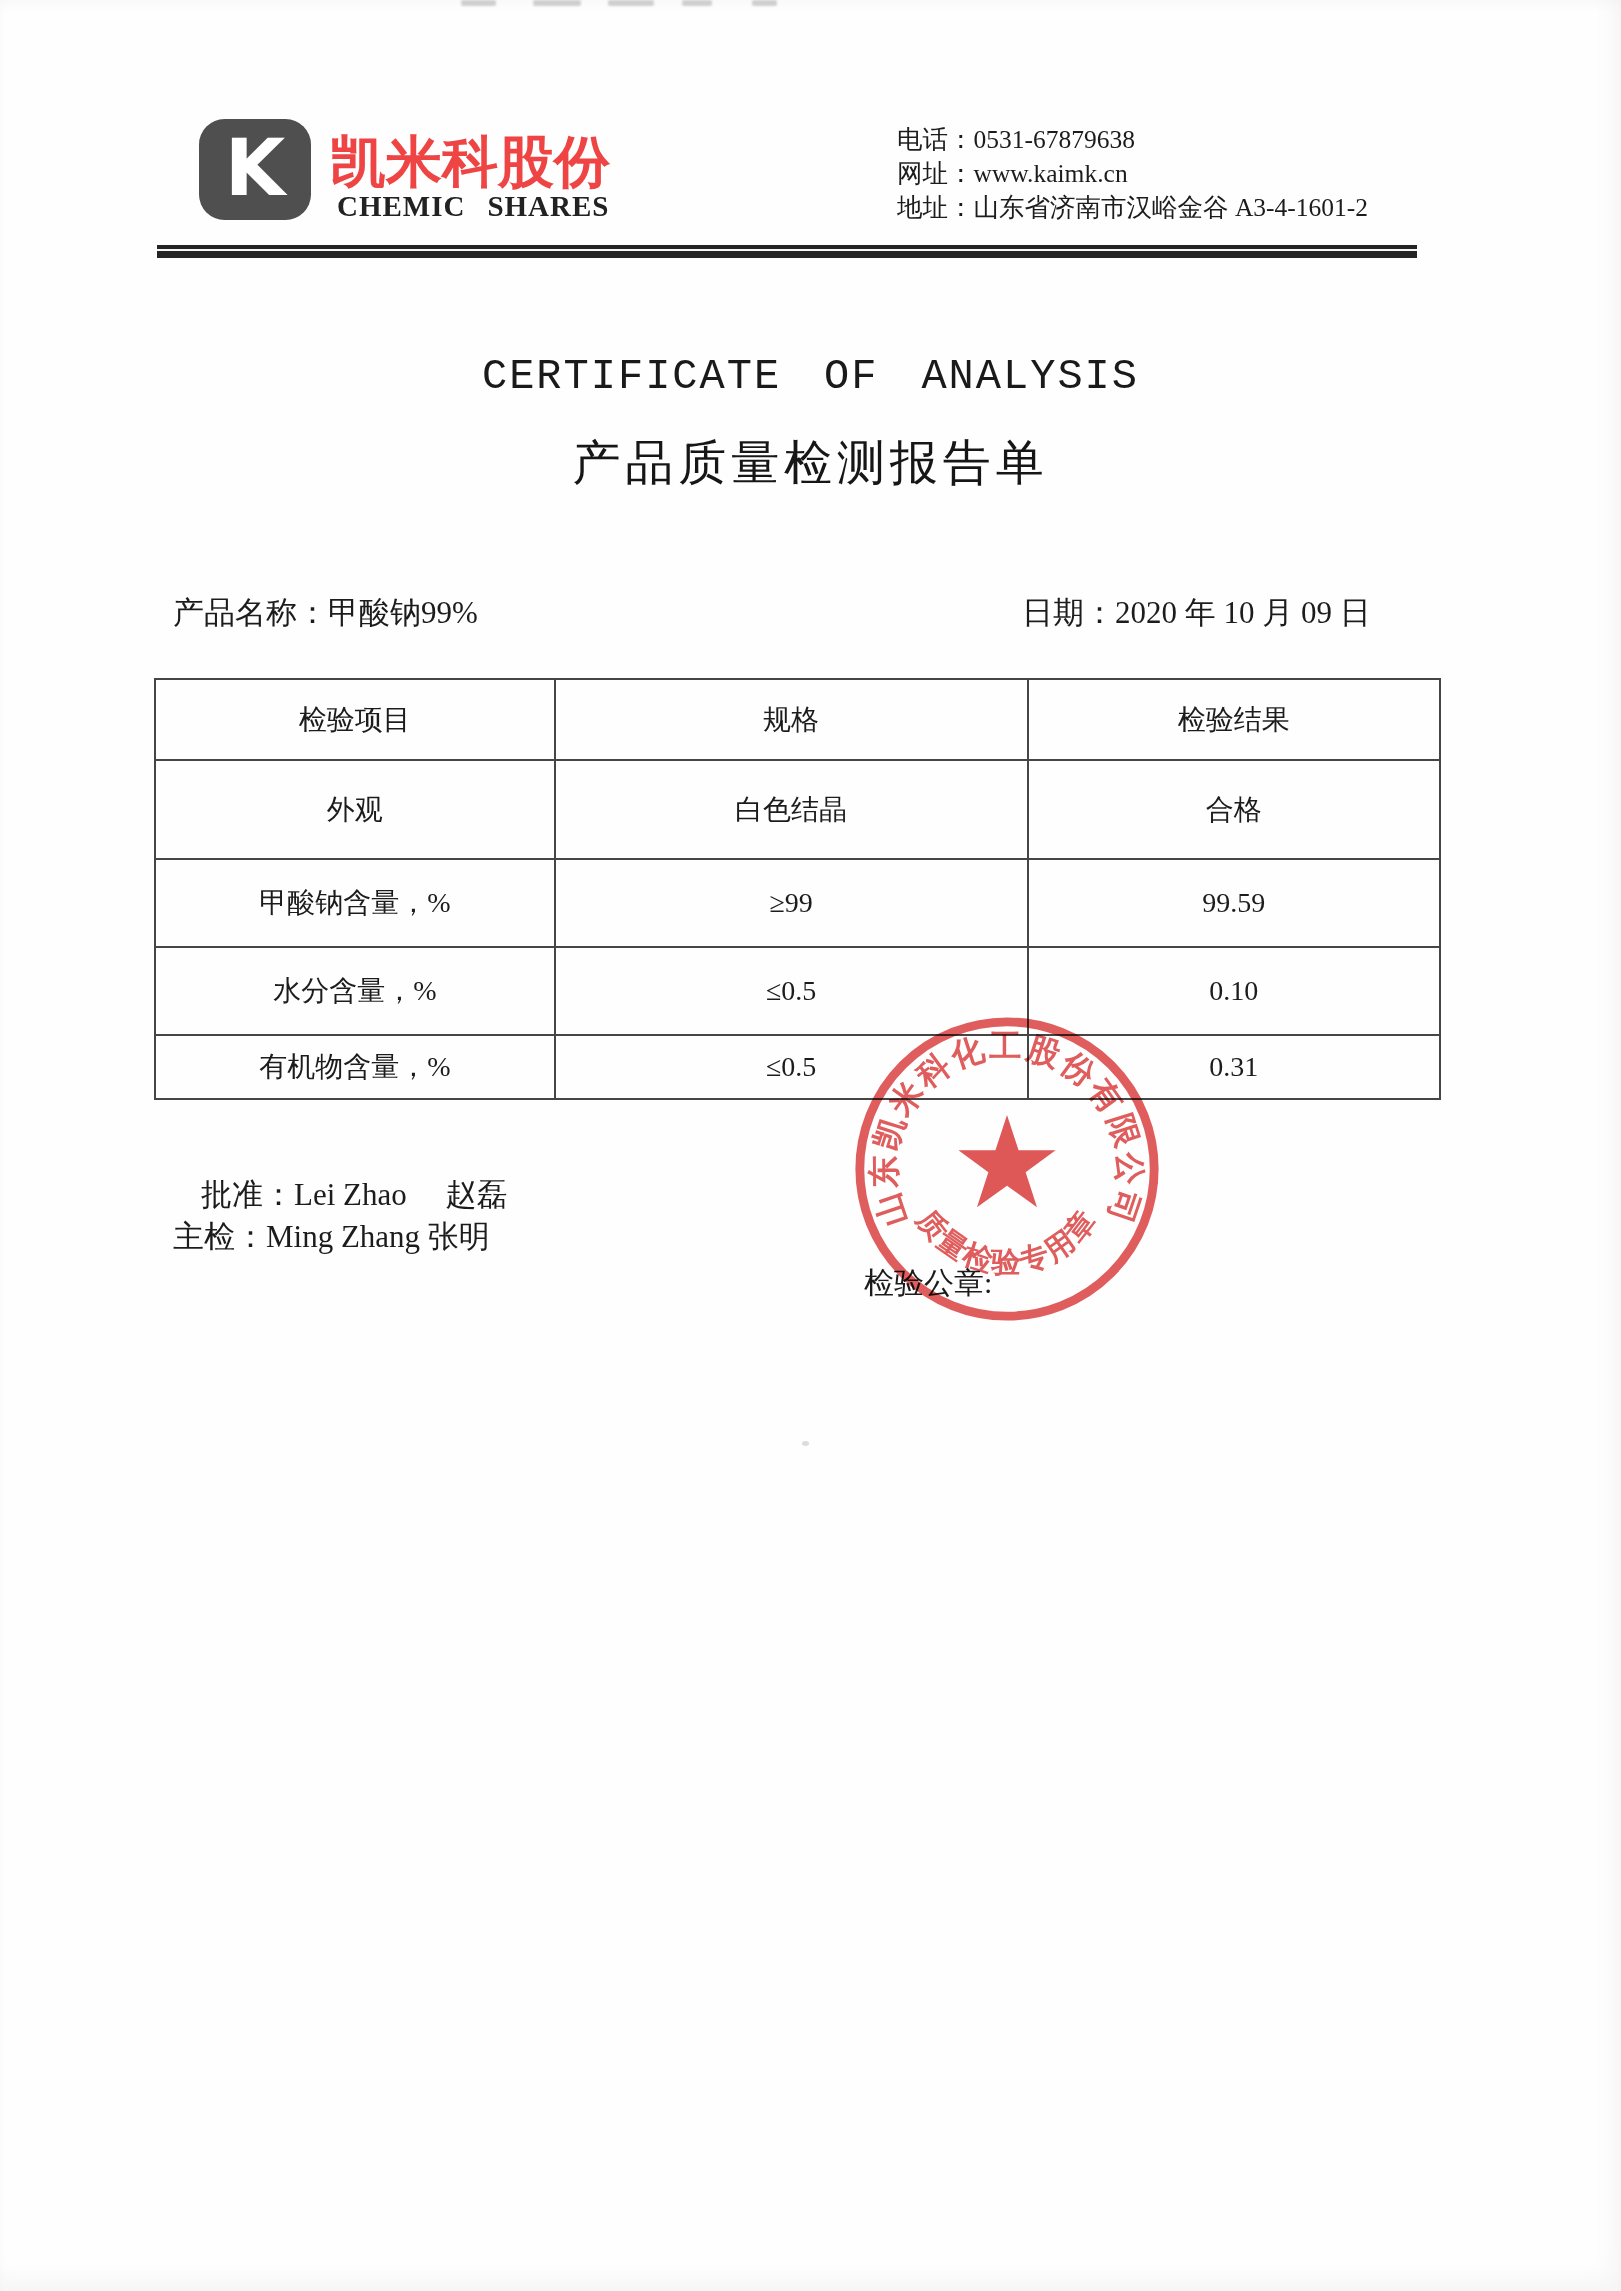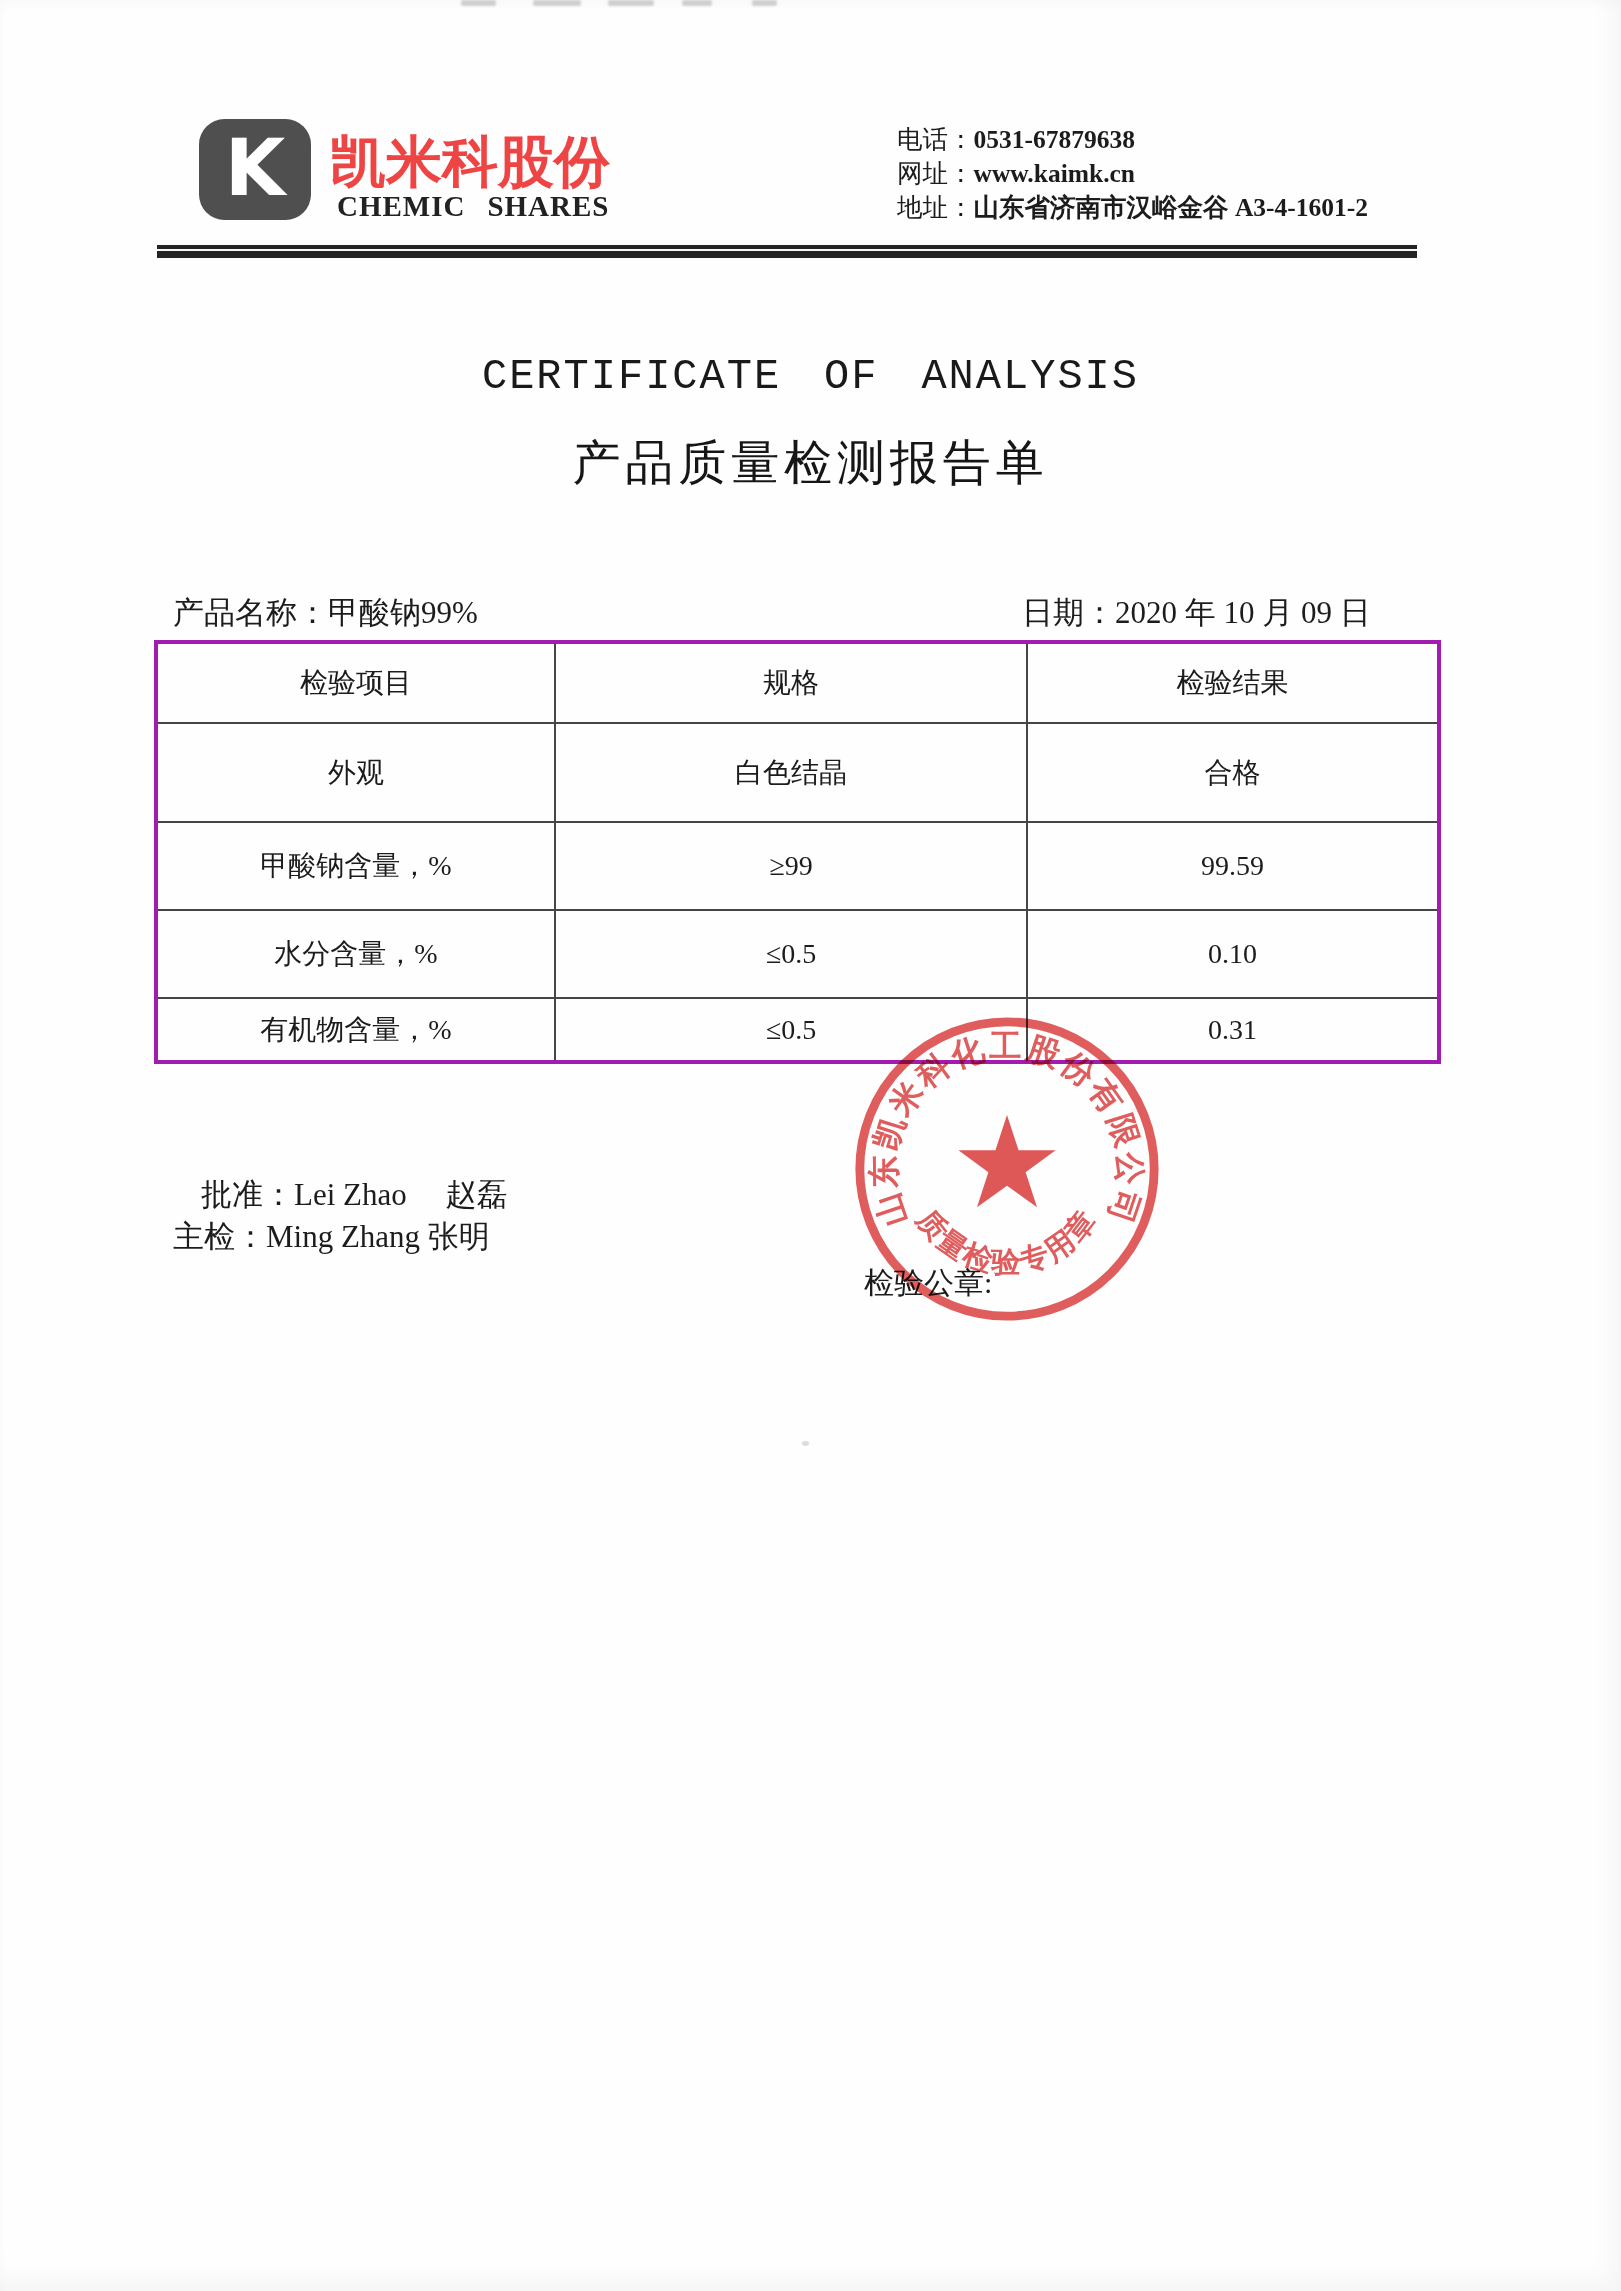--- a/index.html
+++ b/index.html
@@ -35,21 +35,21 @@
     font-size: 56px; font-weight: bold; letter-spacing: 0px; color: #ef4444;
     font-family: "Liberation Sans", "DejaVu Sans", sans-serif;
   }
   .company-en {
     position: absolute; left: 337px; top: 190px;
     font-size: 29px; font-weight: bold; letter-spacing: 1px; word-spacing: 13.7px; color: #222;
   }
   .contact { position: absolute; left: 897px; top: 123px; font-size: 25.5px; line-height: 34px; white-space: nowrap; }
   .contact .row { display: block; }
   .contact .lbl { font-weight: normal; }
-  .contact .val { font-weight: bold; text-align: center; }
+  .contact .val { font-weight: normal; text-align: center; }
 
   .header-rule {
     position: absolute; left: 157px; top: 245px; width: 1260px; height: 12.7px;
     background: linear-gradient(to bottom, #242424 0px, #242424 3.9px, #f7f7f7 3.9px, #f7f7f7 5.9px, #242424 5.9px, #242424 12.7px);
   }
 
   
   .title-en {
     position: absolute; left: 0; top: 353px; width: 100%;
     text-align: center;
@@ -70,21 +70,21 @@
   table.coa {
     position: absolute; left: 154px; top: 640px; width: 1287px;
     border-collapse: collapse; table-layout: fixed;
   }
   table.coa td {
     border: 2px solid #454545;
     text-align: center; vertical-align: middle;
     font-size: 28px; color: #1c1c1c;
     padding: 0;
   }
-  table.coa { border: 4px solid #a21caf; }
+  table.coa { border: 2px solid #a21caf; margin-top: 38px; }
   col.c1 { width: 31.1%; } col.c2 { width: 36.8%; } col.c3 { width: 32.1%; }
   tr.h-head { height: 81px; }
   tr.h-r1 { height: 99px; }
   tr.h-r2 { height: 88px; }
   tr.h-r3 { height: 88px; }
   tr.h-r4 { height: 64px; }
 
   
   .sig-approver { position: absolute; left: 173px; top: 1174px; font-size: 31px; white-space: pre; margin-left: 28px; }
   .sig-inspector { position: absolute; left: 173px; top: 1216px; font-size: 31px; white-space: pre; }

